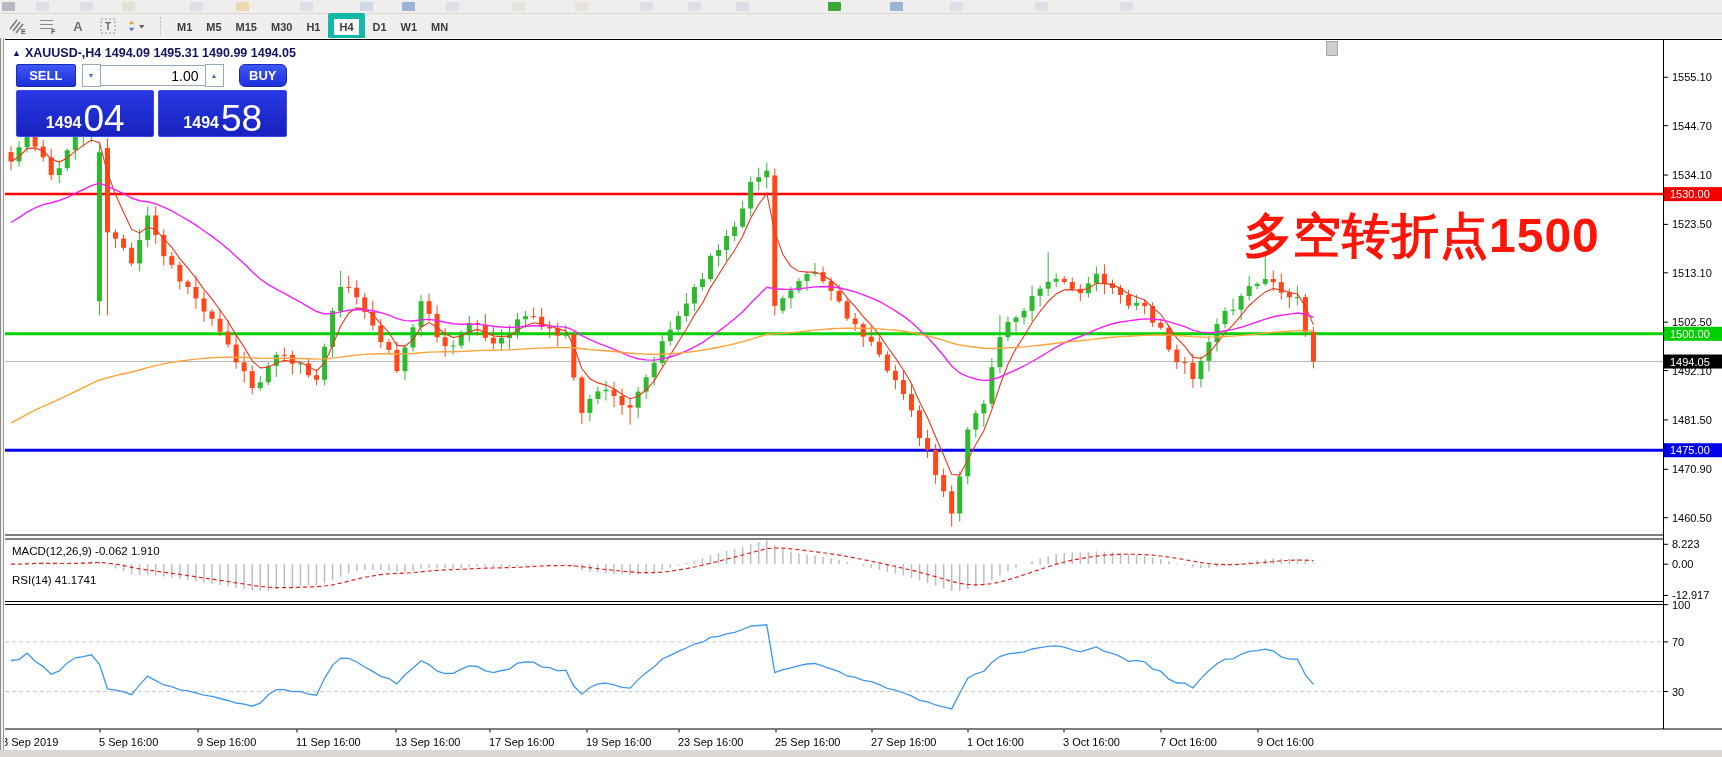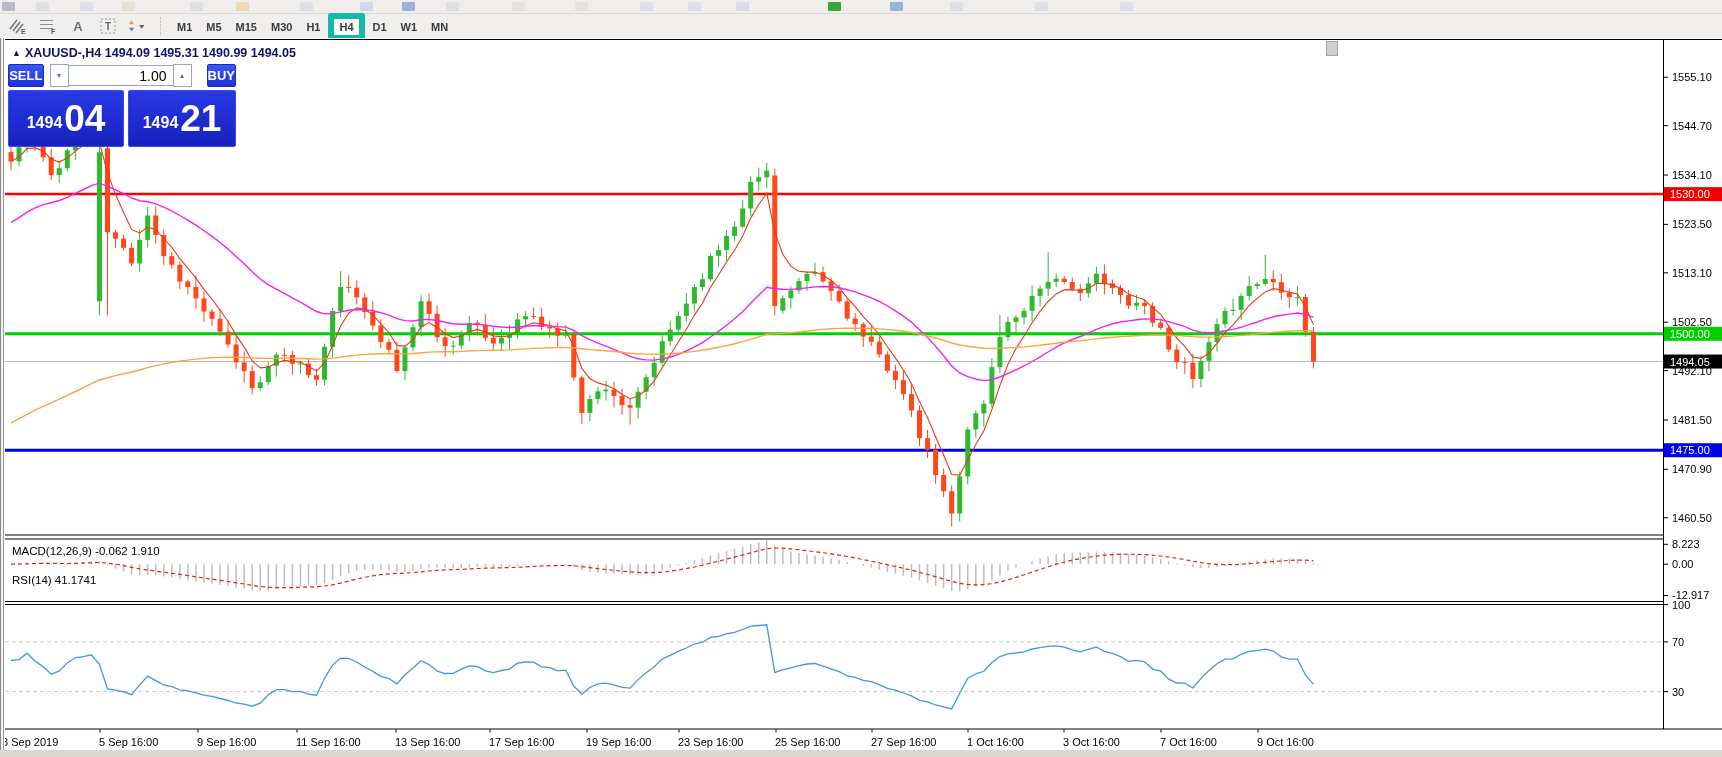--- a/index.html
+++ b/index.html
@@ -19,34 +19,34 @@
   #win-left-border{position:absolute;left:0;top:0;width:5px;height:719px;background:linear-gradient(90deg,#8a8a8a 0 1px,#f4f2ef 1px 3px,#9a9a9a 3px 4px,#ffffff 4px);}
   #symbol-title{position:absolute;left:12px;top:8px;font-size:12.5px;font-weight:700;color:#12125e;white-space:nowrap;z-index:3;}
   #symbol-title .tri{font-size:9px;margin-right:4px;position:relative;top:-1px;}
   #annotation{position:absolute;left:1244px;top:166px;font-size:48px;font-weight:700;color:#ff1508;letter-spacing:1px;white-space:nowrap;z-index:3;}
   .pane-label{position:absolute;left:12px;font-size:11.5px;color:#000;z-index:3;white-space:nowrap;}
   #macd-label{top:507px;}
   #rsi-label{top:536px;}
   #scroll-thumb{position:absolute;left:1326px;top:3px;width:10px;height:13px;background:#cfcfcf;border:1px solid #a6a6a6;z-index:3;}
   #bottom-strip{position:absolute;left:0;top:712px;width:1722px;height:7px;background:#dbd8d3;}
   
-  #quote-panel{position:absolute;left:8px;top:26px;width:228px;z-index:4;}
+  #quote-panel{position:absolute;left:16px;top:26px;width:271px;z-index:4;}
   #qp-row1{display:flex;align-items:center;height:23px;}
   .qp-btn{height:21px;border:1px solid #1b28b8;border-radius:2px;color:#fff;font-size:13px;font-weight:700;display:flex;align-items:center;justify-content:center;background:linear-gradient(180deg,#3d58f4,#1e30da);}
   #sell-btn{width:62px;}
-  #buy-btn{width:50px;margin-left:15px;}
+  #buy-btn{width:50px;margin-left:15px;border-radius:6px;}
   #vol-spinner{display:flex;align-items:center;margin-left:6px;height:21px;}
   .spin-btn{width:17px;height:21px;background:#fff;border:1px solid #95a8bd;display:flex;align-items:center;justify-content:center;font-size:7px;color:#4a6fd4;}
   #vol-input{width:98px;height:19px;border:1px solid #95a8bd;border-left:none;border-right:none;font-size:14px;font-family:"Liberation Sans",sans-serif;text-align:right;padding:0 6px 0 0;color:#000;}
   #qp-row2{display:flex;margin-top:3px;}
-  .price-box{height:44px;border:1px solid #3a49ec;border-radius:2px;background:linear-gradient(180deg,#2838e4,#1721bd);color:#fff;display:flex;align-items:flex-end;justify-content:center;padding-bottom:11px;}
+  .price-box{height:44px;border:1px solid #3a49ec;border-radius:2px;background:linear-gradient(180deg,#2838e4,#1721bd);color:#fff;display:flex;align-items:flex-end;justify-content:center;padding-bottom:1px;}
   #bid-box{width:137px;}
   #ask-box{width:127px;margin-left:4px;}
   .price-small{font-size:16px;font-weight:700;margin:0 2px 3px 0;}
-  .price-big{font-size:37px;font-weight:700;line-height:0.9;}
+  .price-big{font-size:37px;font-weight:400;line-height:0.9;}
 </style>
 </head>
 <body>
 
 <div id="app">
 
   <div id="top-strip">
       <div class="strip-block" style="left: 2px; background: rgb(185, 185, 196);"></div>
       <div class="strip-block" style="left: 36px; background: rgb(223, 221, 230);"></div>
       <div class="strip-block" style="left: 80px; background: rgb(223, 221, 230);"></div>
@@ -702,24 +702,25 @@
         </div>
         <div id="buy-btn" class="qp-btn">BUY</div>
       </div>
       <div id="qp-row2">
         <div id="bid-box" class="price-box">
           <span class="price-small">1494</span>
           <span class="price-big">04</span>
         </div>
         <div id="ask-box" class="price-box">
           <span class="price-small">1494</span>
-          <span class="price-big">21</span>
+          <span class="price-big">58</span>
         </div>
       </div>
     </div>
 
+    <div id="annotation">多空转折点1500</div>
     <div id="macd-label" class="pane-label">MACD(12,26,9) -0.062 1.910</div>
     <div id="rsi-label" class="pane-label">RSI(14) 41.1741</div>
     <div id="scroll-thumb"></div>
     <div id="bottom-strip"></div>
   </div>
 
 </div>
 
 </body></html>

